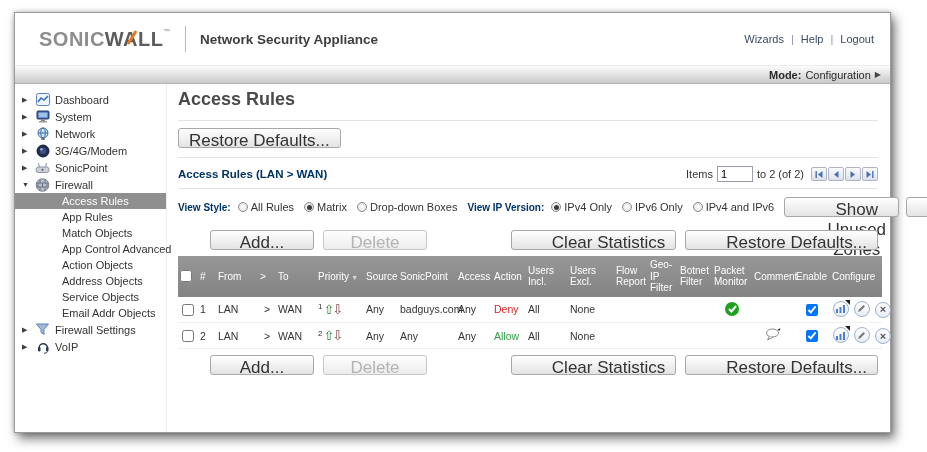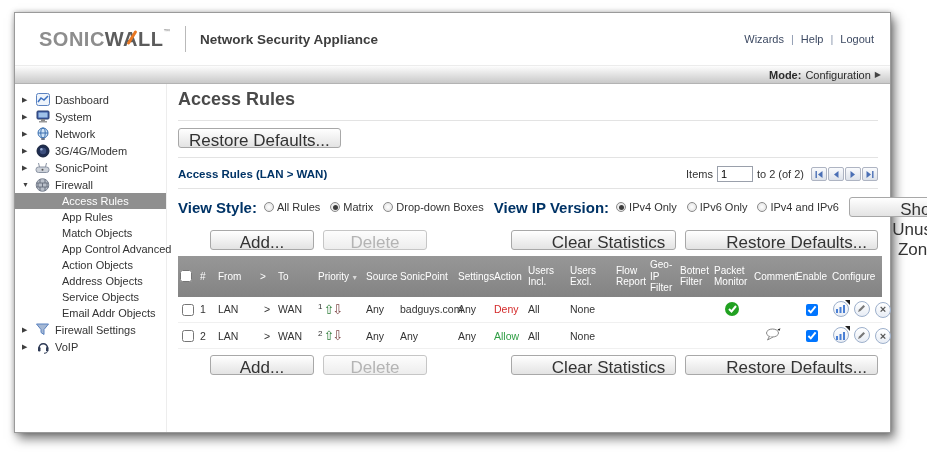--- a/index.html
+++ b/index.html
@@ -53,21 +53,21 @@
   .btn.small { min-width:92px;padding-left:40px; }
   .section-row { display:flex; justify-content:space-between; align-items:center; padding:8px 0 6px;
                  border-bottom:1px solid #e3e3e3; }
   .section-title { color:#003366; font-weight:bold; font-size:11.5px; }
   .pager-area { display:flex; align-items:center; gap:4px; }
   .items-input { width:36px; height:16px; border:1px solid #9aa0ab; font-size:11px; padding:0 3px; font-family:inherit; }
   .pager-btns { display:flex; gap:1px; margin-left:3px; }
   .pbtn { width:16px; height:14px; border:1px solid #aeb4c2; background:linear-gradient(#fafbfd,#dde2ea);
           border-radius:2px; display:flex; align-items:center; justify-content:center; padding:0; cursor:pointer; }
   .view-row { display:flex; align-items:center; padding:8px 0 7px; }
-  .lbl-navy { color:#003366; font-weight:bold; font-size:15px; margin-right:7px; white-space:nowrap; }
+  .lbl-navy { color:#003366; font-weight:bold; font-size:10px; margin-right:7px; white-space:nowrap; }
   .radio-opt { display:flex; align-items:center; gap:3px; margin-right:10px; white-space:nowrap; cursor:pointer; }
   .radio { width:10px; height:10px; border-radius:50%; border:1px solid #8a8a8a;
            background:radial-gradient(#ffffff,#dddddd); position:relative; flex-shrink:0; }
   .radio.checked::after { content:''; position:absolute; left:2px; top:2px; width:5px; height:5px;
                           border-radius:50%; background:#3b3b3b; }
   .view-right { margin-left:auto; display:flex; gap:7px; }
   .toolbar-row { display:flex; justify-content:space-between; padding:6px 0; }
   .tl-left, .tl-right { display:flex; gap:9px;margin-left:32px; }
   
   table.rules { width:100%; border-collapse:collapse; table-layout:fixed; }
@@ -344,21 +344,21 @@
         <thead>
           <tr>
             <th class="c"><input type="checkbox" style=""></th>
             <th>#</th>
             <th>From</th>
             <th class="c">&gt;</th>
             <th>To</th>
             <th><span>Priority</span><span class="sort-ico">▼</span></th>
             <th>Source</th>
             <th>SonicPoint</th>
-            <th>Settings</th>
+            <th>Access</th>
             <th>Action</th>
             <th>Users Incl.</th>
             <th>Users Excl.</th>
             <th>Flow Report</th>
             <th>Geo-IP Filter</th>
             <th>Botnet Filter</th>
             <th>Packet Monitor</th>
             <th>Comment</th>
             <th>Enable</th>
             <th>Configure</th>

